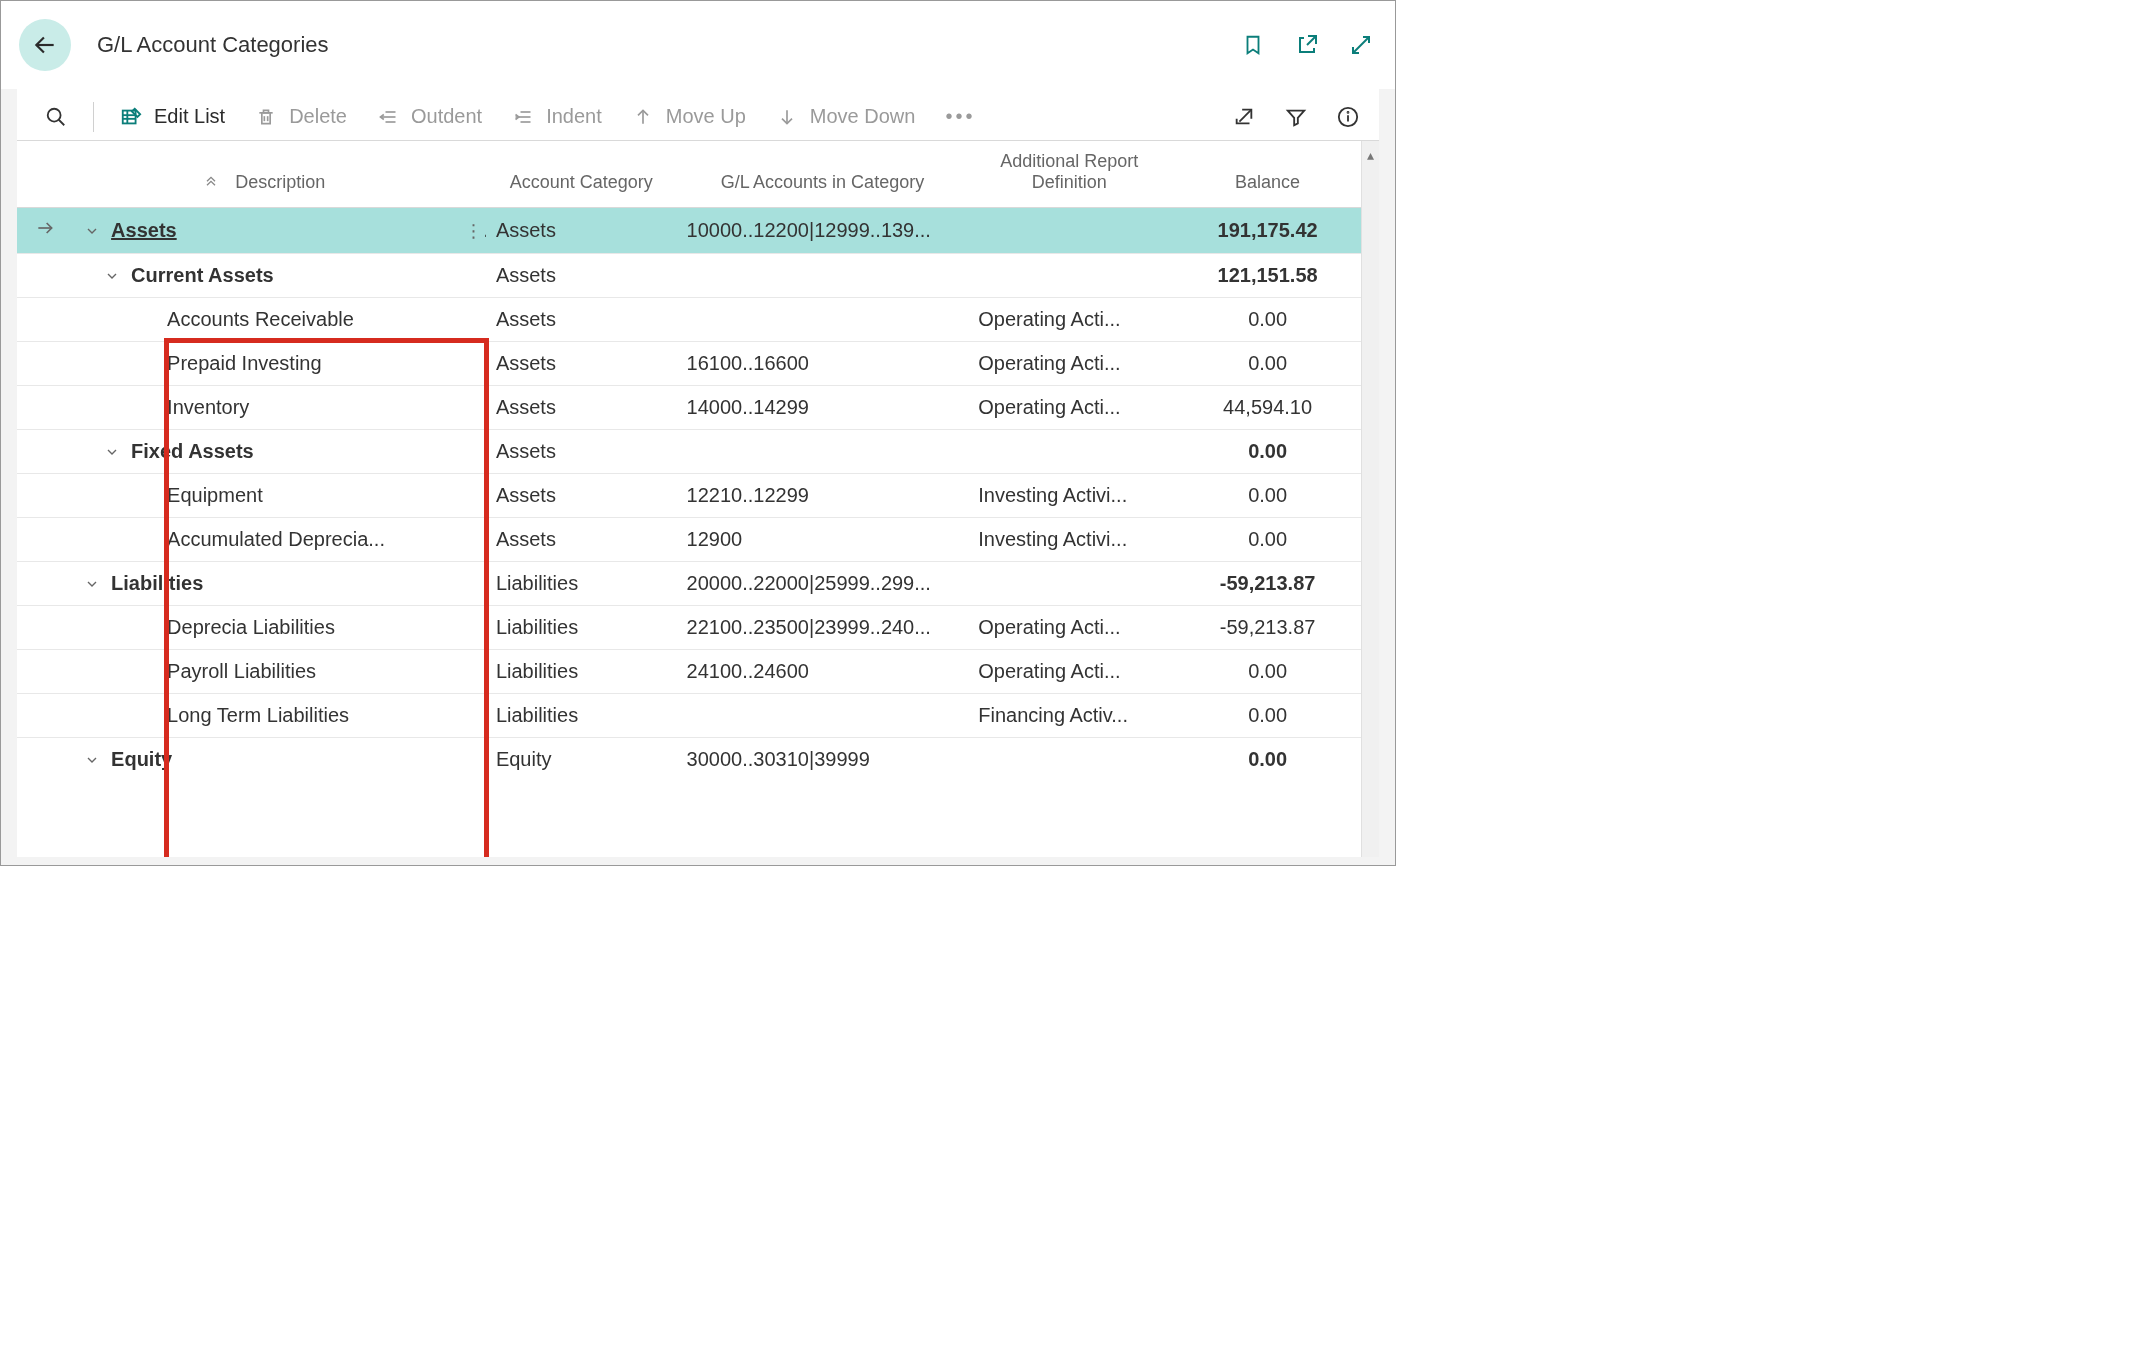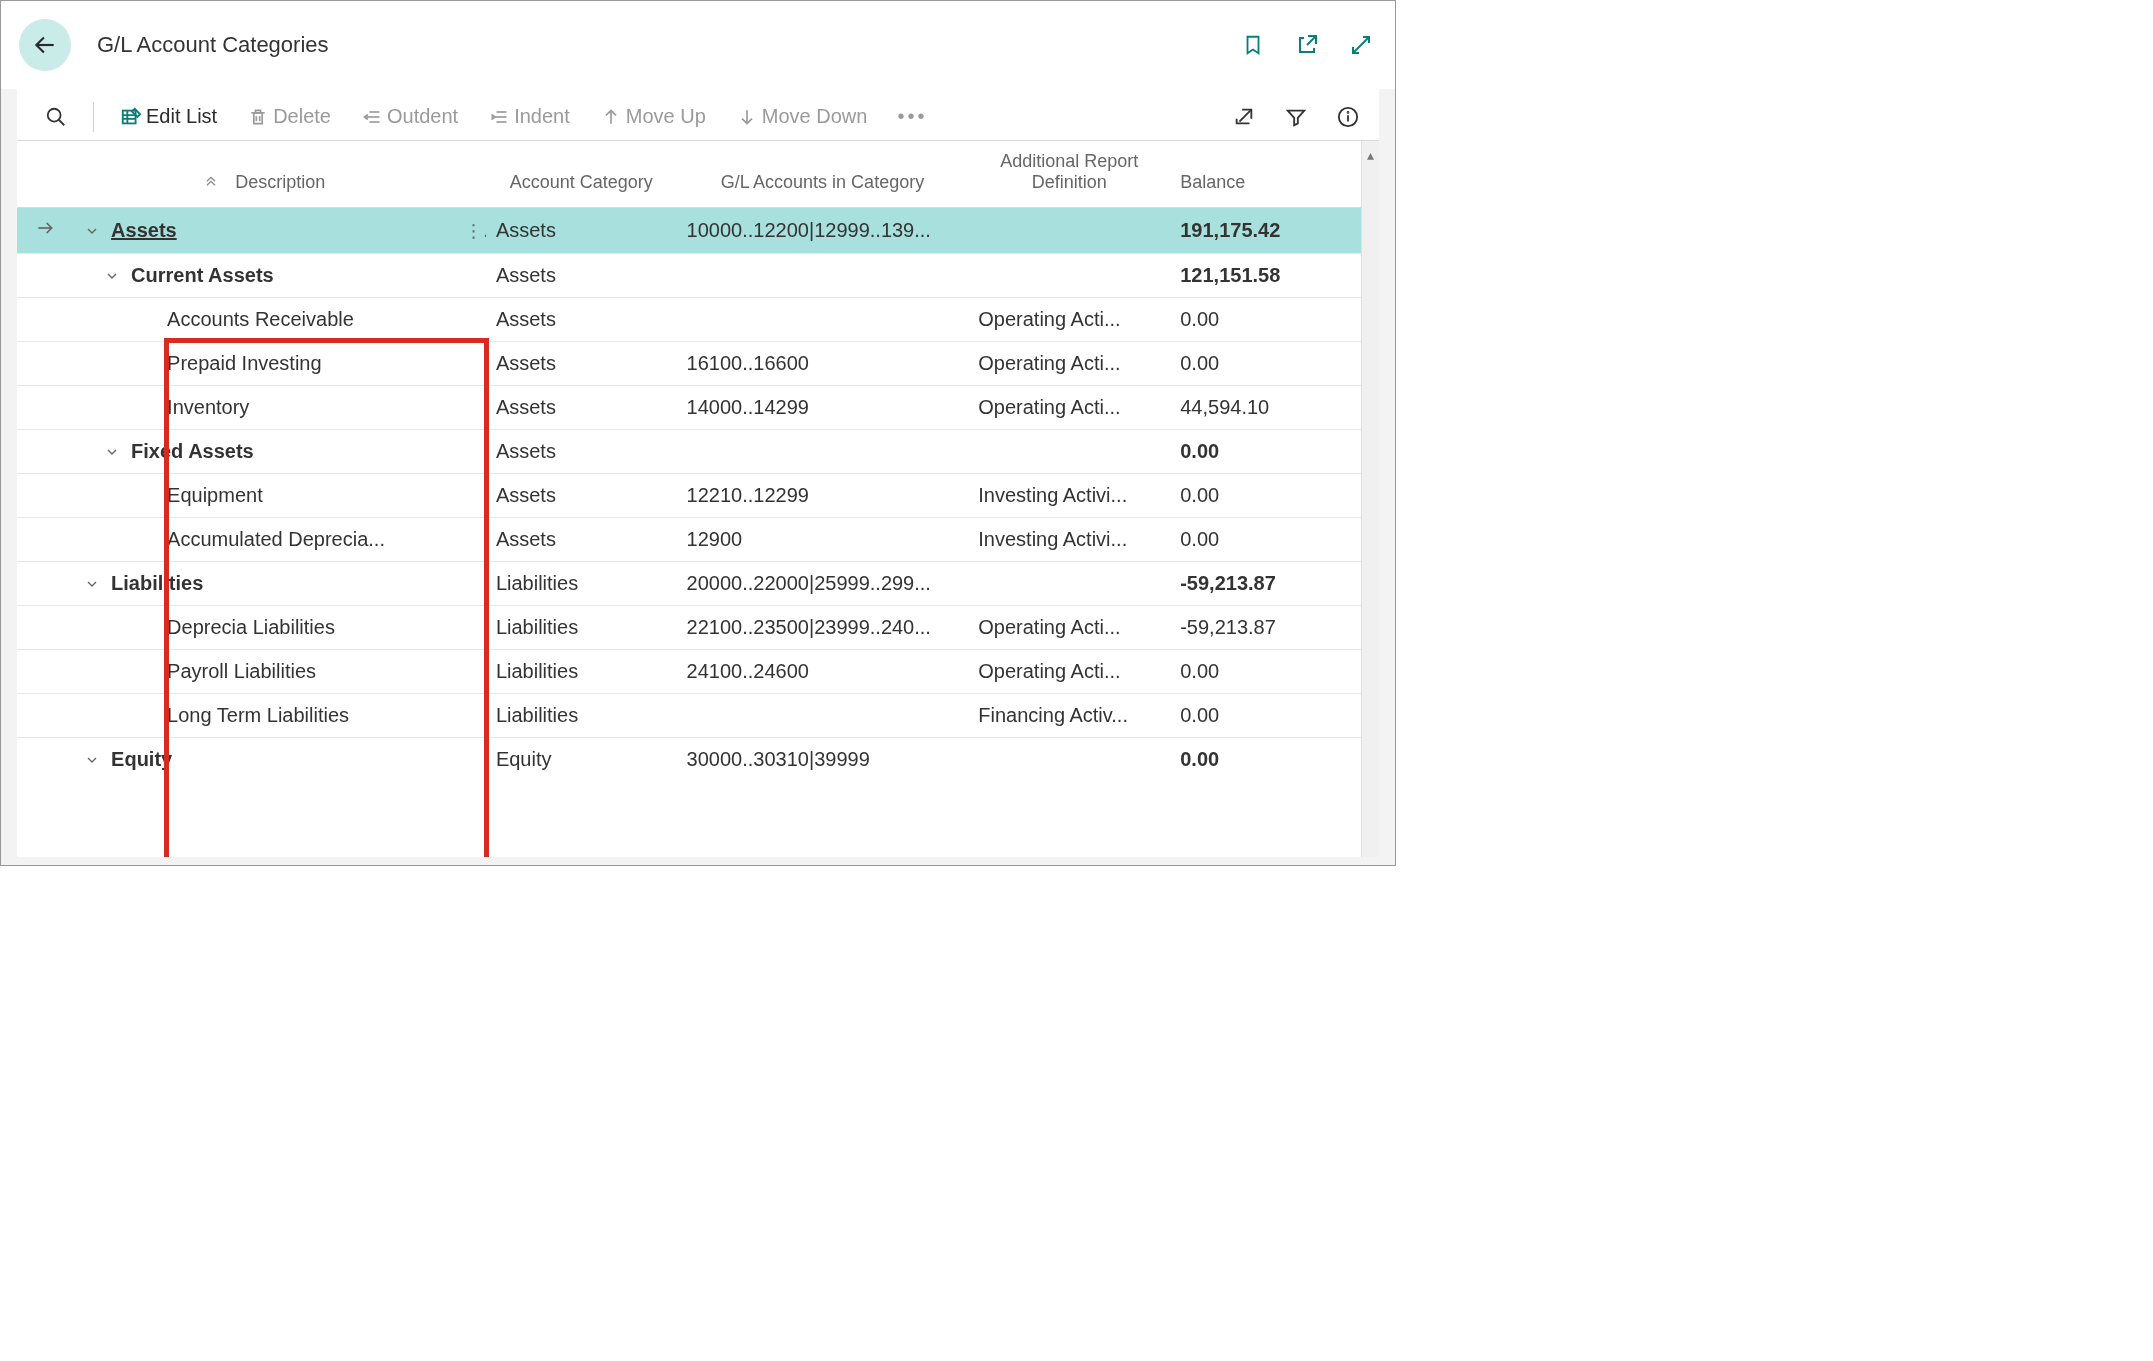--- a/index.html
+++ b/index.html
@@ -70,21 +70,21 @@
     display: flex;
     align-items: center;
     padding: 12px 18px 8px 18px;
     gap: 10px;
     border-bottom: 1px solid #d9d9d9;
   }
   .toolbar .spacer { flex:1; }
   .tb-btn {
     display: flex;
     align-items: center;
-    gap: 4px;
+    gap: 12px;
     padding: 4px 10px;
     color: #9a9a9a;
     cursor: default;
     font-size: 20px;
   }
   .tb-btn.enabled { color: #2b2b2b; cursor: pointer; }
   .tb-btn.enabled .tb-icon { color:#0b7e7a; }
   .tb-divider {
     width: 1px;
     height: 30px;
@@ -121,21 +121,21 @@
   thead th {
     text-align: center;
     font-weight: 400;
     color: #666;
     font-size: 18px;
     padding: 10px 10px 14px 10px;
     vertical-align: bottom;
     border-bottom: 1px solid #d9d9d9;
     white-space: normal;
   }
-  th.col-balance, td.col-balance { text-align: left; padding-right: 6px;}
+  th.col-balance, td.col-balance { text-align: center; padding-right: 6px;}
   tbody td {
     padding: 10px 10px;
     border-top: 1px solid #e8e8e8;
     color: #333;
     font-size: 20px;
     white-space: nowrap;
     overflow: hidden;
     text-overflow: ellipsis;
     max-width: 0;
   }

